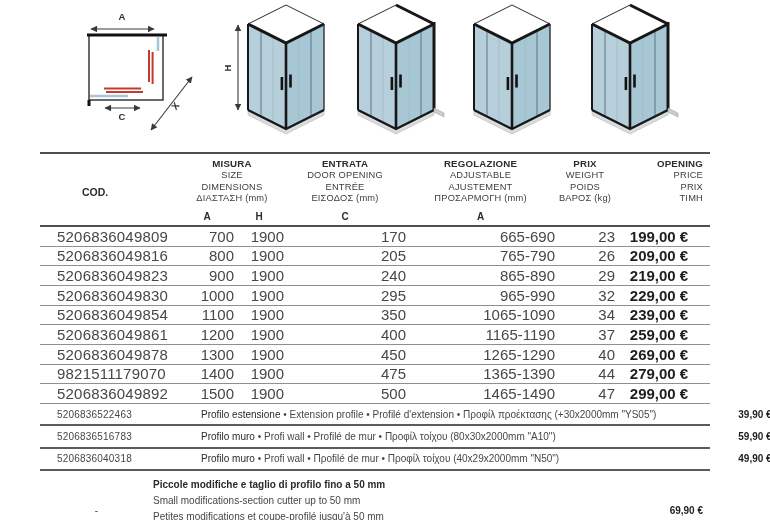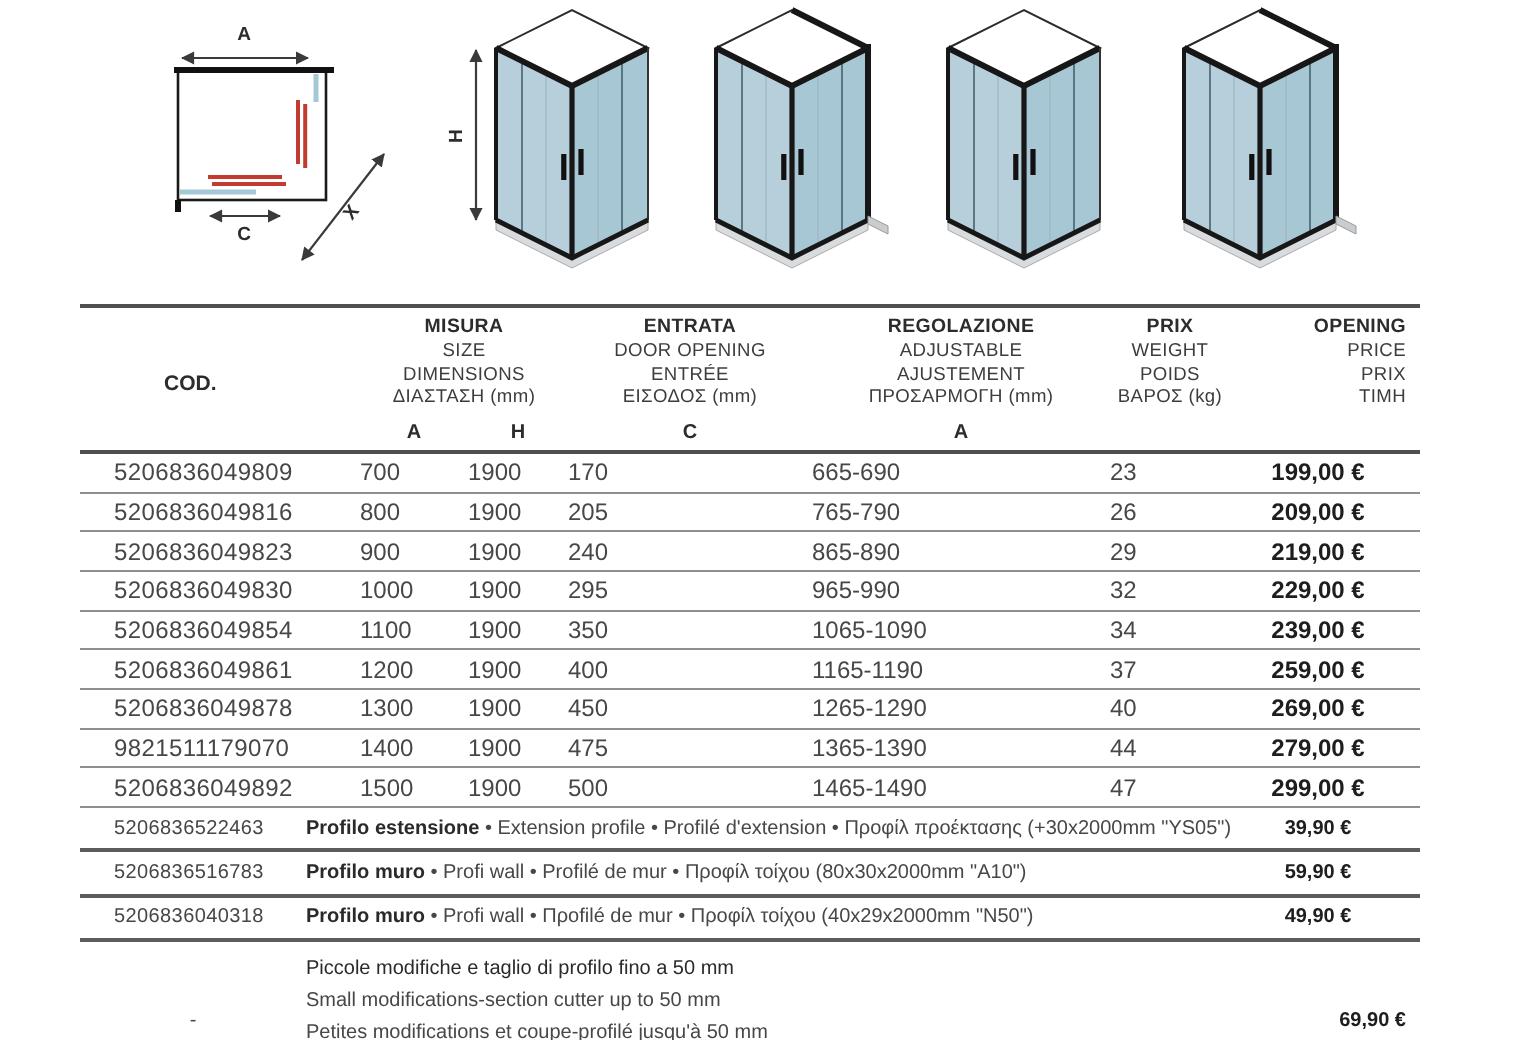--- a/index.html
+++ b/index.html
@@ -22,41 +22,41 @@
   .hlines .b{font-weight:bold;font-size:9.7px;color:#2c2c2c;}
   .hsub{display:grid;height:18px;align-items:center;margin-top:auto;}
   .hsub .sl{text-align:center;font-weight:bold;font-size:10px;color:#2c2c2c;}
   .misura-sub{grid-template-columns:54px 50px;}
   .cod-cell{display:flex;align-items:center;padding-left:42px;font-weight:bold;font-size:10.5px;color:#2c2c2c;}
   .prezzo-h .hlines{text-align:right;padding-right:7px;}
 
   .data-row{
     display:grid;grid-template-columns:140px 54px 50px 122px 149px 60px 95px;
     height:18.67px;align-items:center;border-bottom:1px solid #8f8f8f;
-    font-size:12px;color:#474747;
+    font-size:15px;color:#474747;
   }
   .c-cod{padding-left:17px;letter-spacing:.2px;}
-  .c-num{text-align:left;}
+  .c-num{text-align:right;}
   .c-price{text-align:center;padding-right:7px;font-weight:bold;color:#1e1e1e;}
 
   .profile-row{
     display:grid;grid-template-columns:113px 462px 95px;
     height:20.3px;align-items:center;border-bottom:2px solid #5c5c5c;
-    font-size:10px;color:#474747;
+    font-size:10px;color:#474747;gap:48px;
   }
   .p-desc{white-space:nowrap;overflow:hidden;}
-  .p-desc .b{font-weight:bold;color:#2a2a2a;}
+  .p-desc .b{font-weight:normal;color:#2a2a2a;}
 
   .note-row{
     display:grid;grid-template-columns:113px 462px 95px;
     padding-top:6px;height:66px;font-size:10px;color:#474747;
   }
   .n-cod{text-align:center;padding-top:28px;}
   .n-lines{line-height:16px;}
-  .n-lines .b{font-weight:normal;color:#2a2a2a;}
+  .n-lines .b{font-weight:bold;color:#2a2a2a;}
   .n-price{text-align:right;padding-right:7px;font-weight:bold;color:#1e1e1e;padding-top:28px;}
 </style>
 </head>
 <body>
 
 <div class="page">
 
   <svg class="top-svg" width="770" height="150" viewBox="0 0 770 150">
     <defs>
       <marker id="ae" markerWidth="7" markerHeight="7" refX="5.5" refY="3" orient="auto">

